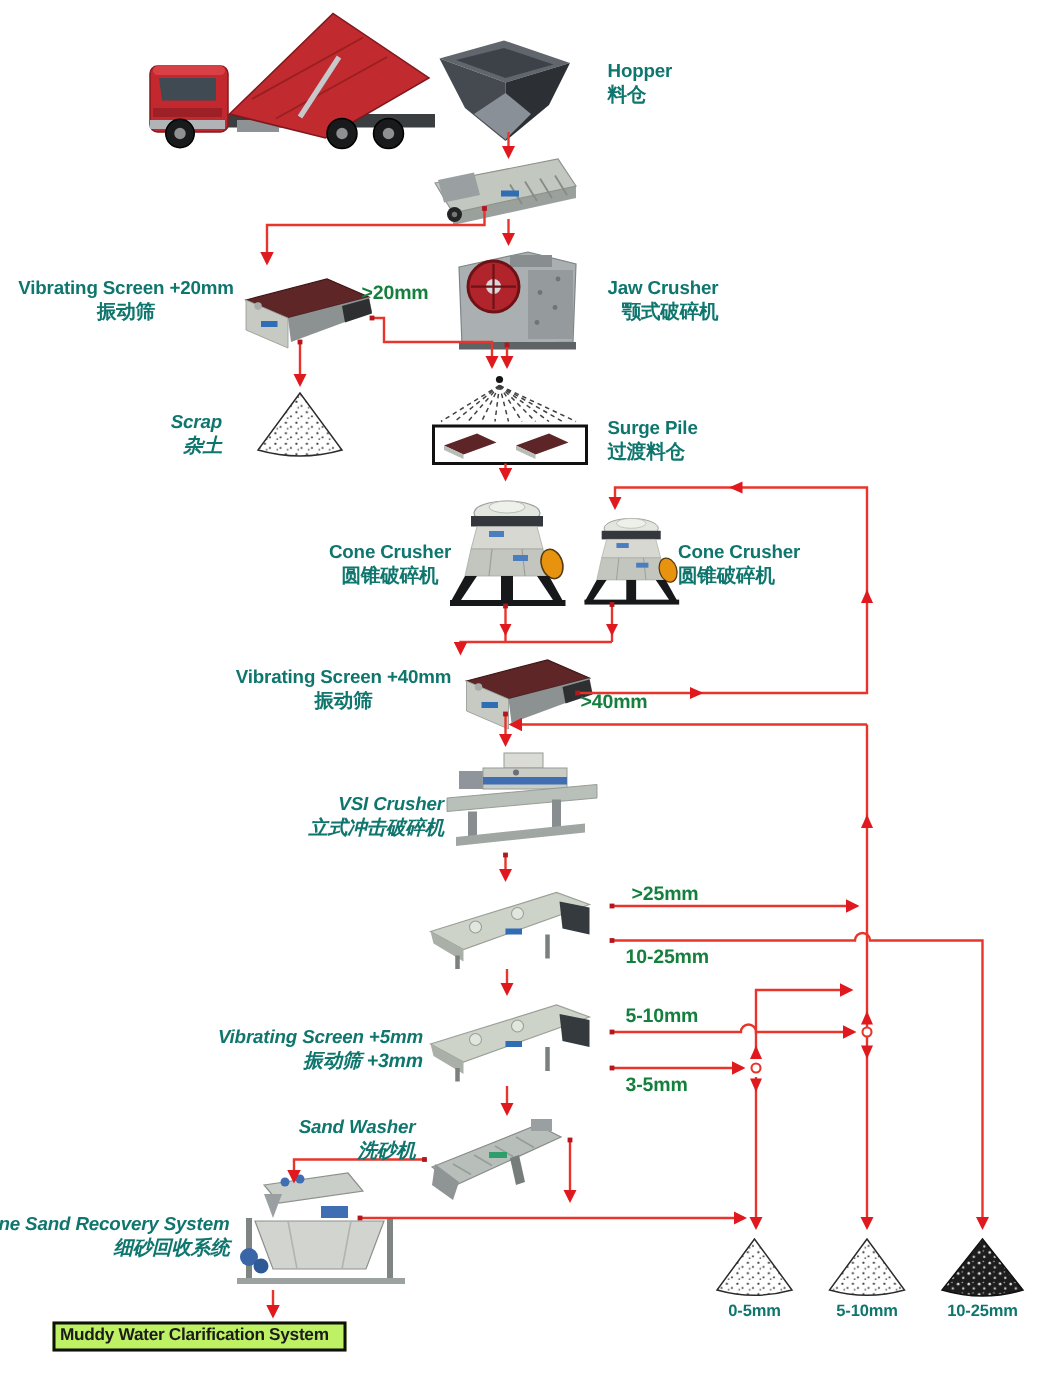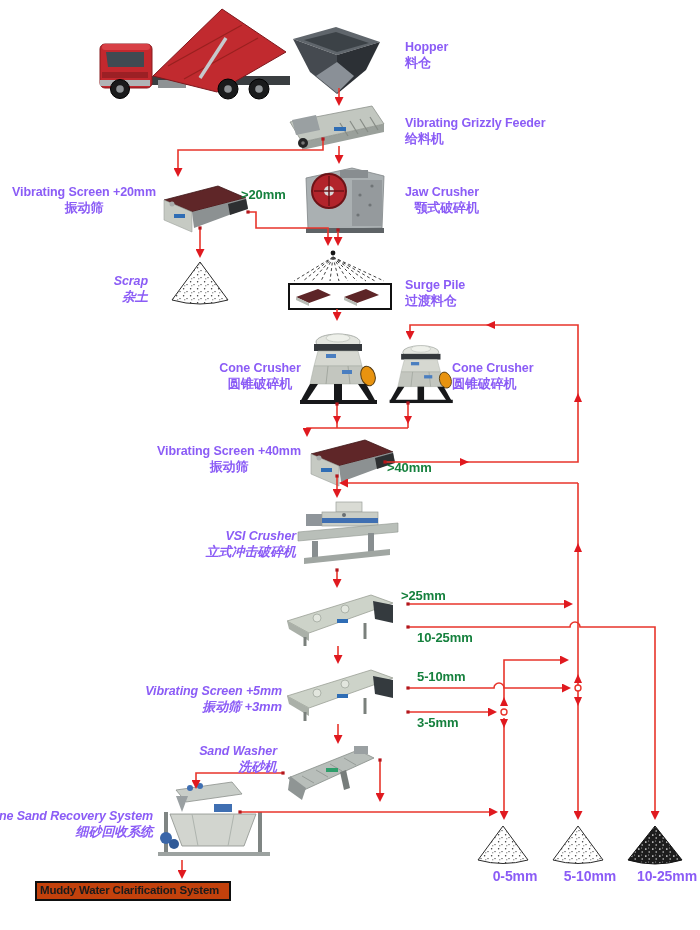--- a/index.html
+++ b/index.html
@@ -1,27 +1,27 @@
 <!DOCTYPE html>
 <html><head>
 <meta charset="utf-8">
 <style>
   html,body{margin:0;padding:0;background:#ffffff;}
   #stage{position:relative;width:700px;height:930px;background:#ffffff;overflow:hidden;
          font-family:"Liberation Sans",sans-serif;}
   #flow-svg{position:absolute;left:0;top:0;z-index:1;}
   .lbl{position:absolute;z-index:3;font-family:"Liberation Sans",sans-serif;font-weight:bold;
-       color:#8b5cf6;font-size:12.5px;line-height:1.2;letter-spacing:-0.1px;white-space:nowrap;}
+       color:#0f766e;font-size:12.5px;line-height:1.2;letter-spacing:-0.1px;white-space:nowrap;}
   .lbl .zh{font-size:13px;}
   .center{transform:translateX(-50%);text-align:center;}
   .right{text-align:right;font-style:italic;}
   .flow{font-size:13px;color:#15803d;}
-  .prod{font-size:14px;margin-left:12px;}
+  .prod{font-size:11px;}
   .mbox{position:absolute;z-index:3;left:35px;top:881px;width:186px;border:2px solid #0f0f0f;
-        background:#c2410c;padding:1px 3px 3px;font-family:"Liberation Sans",sans-serif;
+        background:#bef264;padding:1px 3px 3px;font-family:"Liberation Sans",sans-serif;
         font-weight:bold;font-size:11.5px;letter-spacing:-0.2px;color:#1b1b1b;white-space:nowrap;}
   .mbox .zh{font-size:12.5px;text-align:right;letter-spacing:0;}
 </style>
 </head>
 <body>
 
 <div id="stage">
 
 <svg id="flow-svg" width="700" height="930" viewBox="0 0 700 930">
   <defs>
@@ -316,24 +316,20 @@
     <rect x="378.4" y="758.4" width="3.2" height="3.2"></rect>
         <rect x="238.4" y="810.4" width="3.2" height="3.2"></rect>
   </g>
 </svg>
 
 <div class="lbl" style="left:405px;top:40px;">
   <div>Hopper</div>
   <div class="zh">料仓</div>
 </div>
 
-<div class="lbl" style="left:405px;top:116px;">
-  <div>Vibrating Grizzly Feeder</div>
-  <div class="zh">给料机</div>
-</div>
 
 <div class="lbl center" style="left:84px;top:185px;">
   <div>Vibrating Screen  +20mm</div>
   <div class="zh">振动筛</div>
 </div>
 
 <div class="lbl flow" style="left:241px;top:187px;">&gt;20mm</div>
 
 <div class="lbl" style="left:405px;top:185px;text-align:right;">
   <div>Jaw Crusher</div>
@@ -366,21 +362,21 @@
 </div>
 
 <div class="lbl flow" style="left:387px;top:460px;">&gt;40mm</div>
 
 <div class="lbl right" style="right:404px;top:529px;">
   <div>VSI Crusher</div>
   <div class="zh">立式冲击破碎机</div>
 </div>
 
 
-<div class="lbl flow" style="left:401px;top:588px;text-align:right;">&gt;25mm</div>
+<div class="lbl flow" style="left:421px;top:588px;text-align:right;">&gt;25mm</div>
 <div class="lbl flow" style="left:417px;top:630px;">10-25mm</div>
 <div class="lbl flow" style="left:417px;top:669px;">5-10mm</div>
 <div class="lbl flow" style="left:417px;top:715px;">3-5mm</div>
 
 <div class="lbl right" style="right:418px;top:684px;">
   <div>Vibrating Screen  +5mm</div>
   <div class="zh">振动筛   +3mm</div>
 </div>
 
 <div class="lbl right" style="right:423px;top:744px;">

